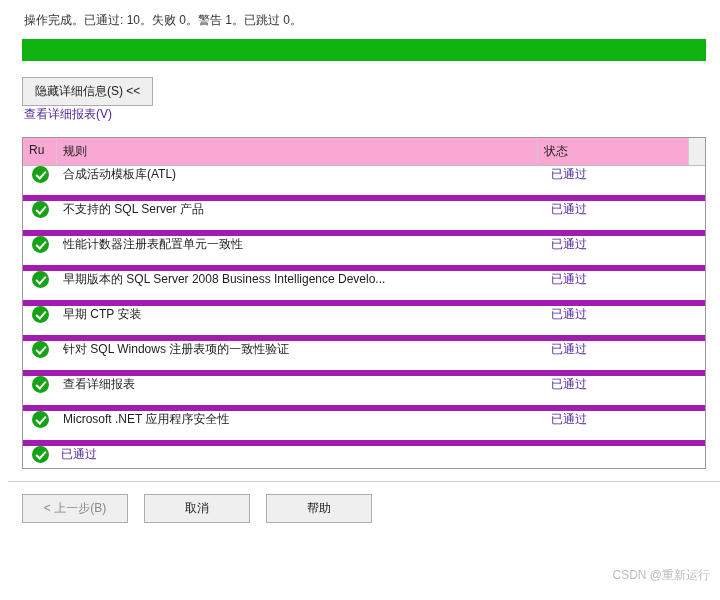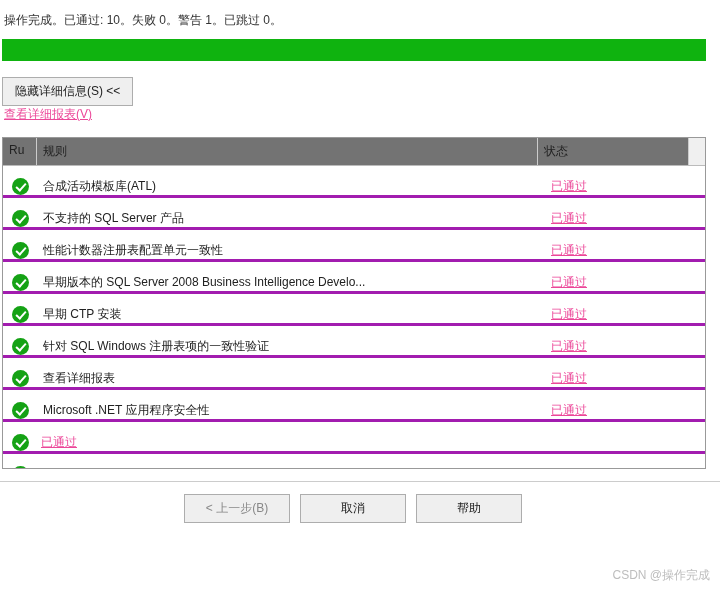--- a/index.html
+++ b/index.html
@@ -1,38 +1,38 @@
 <!DOCTYPE html>
 <html><head>
 <meta charset="utf-8">
 <style>
   html,body{margin:0;padding:0;font-family:"Microsoft YaHei","Segoe UI",Tahoma,sans-serif;font-size:12px;color:#222;background:#fff}
-  .wrap{width:720px;height:600px;box-sizing:border-box;padding:10px 14px 0 2px;position:relative;text-align:left}
+  .wrap{width:720px;height:600px;box-sizing:border-box;padding:10px 14px 0 22px;position:relative;text-align:left}
   .summary{font-size:12px;margin:2px 0 10px 2px;color:#333}
   .progress{height:22px;background:#0fb30f;margin:0 0 16px 0}
   .button-row{display:flex;justify-content:space-between;}
   .btn{display:inline-block;background:#efefef;border:1px solid #adadad;padding:5px 12px;font-size:12px;cursor:default;user-select:none}
-  .link{color:#ec4899;text-decoration:underline;cursor:pointer;font-size:12px}
+  .link{color:#4c1d95;cursor:pointer;font-size:12px}
   .report-link{margin:0 0 14px 2px}
   .table-outer{border:1px solid #999;height:330px;display:flex;flex-direction:column}
-  .thead{display:flex;background:#737373;border-bottom:1px solid #bbb;font-size:12px}
+  .thead{display:flex;background:#f9a8d4;border-bottom:1px solid #bbb;font-size:12px}
   .th{padding:5px 6px;border-right:1px solid #ccc;box-sizing:border-box}
   .th-ru{width:34px}
   .th-rule{flex:1}
   .th-status{width:150px;border-right:none}
   .th-scroll{width:17px;border-left:1px solid #ccc;border-right:none;background:#f0f0f0}
   .tbody{flex:1;overflow-y:scroll}
-  .trow{display:flex;align-items:flex-end;border-bottom:3px solid #a21caf;height:29px}
+  .trow{display:flex;align-items:flex-start;border-bottom:6px solid #a21caf;height:29px}
   .cell-icon{width:34px;display:flex;align-items:center;justify-content:center}
   .cell-rule{flex:1;padding:0 6px;white-space:nowrap;overflow:hidden;text-overflow:ellipsis}
   .cell-status{width:150px;padding:0 4px}
   .pass-icon{width:17px;height:17px;border-radius:50%;background:#15a215;position:relative;display:inline-block}
   .pass-icon::after{content:"";position:absolute;left:4px;top:5px;width:8px;height:4px;border-left:2px solid #fff;border-bottom:2px solid #fff;transform:rotate(-48deg)}
   .sep{height:1px;background:#ccc;margin:12px -14px 0 -14px}
-  .footer{display:flex;justify-content:center;gap:10px;padding:12px 2px 0 0}
+  .footer{display:flex;justify-content:flex-start;gap:16px;padding:12px 2px 0 0}
   .footer .btn{min-width:80px;text-align:center}
   .btn.disabled{color:#888}
   .watermark{position:absolute;right:10px;bottom:16px;color:#bdbdbd;font-size:12px;pointer-events:none}
   ::-webkit-scrollbar{width:17px;background:#f0f0f0}
   ::-webkit-scrollbar-thumb{background:#c8c8c8;border:1px solid #b0b0b0}
   ::-webkit-scrollbar-button{background:#f0f0f0;height:17px;border:1px solid #d0d0d0}
 </style>
 </head>
 <body>
 
@@ -131,15 +131,15 @@
   </div>
 
   <div class="sep"></div>
 
   <div class="footer">
     <span class="btn disabled">&lt; 上一步(B)</span>
     <span class="btn">取消</span>
     <span class="btn">帮助</span>
   </div>
 
-  <div class="watermark">CSDN @操作完成</div>
+  <div class="watermark">CSDN @重新运行</div>
 
 </div>
 
 </body></html>

